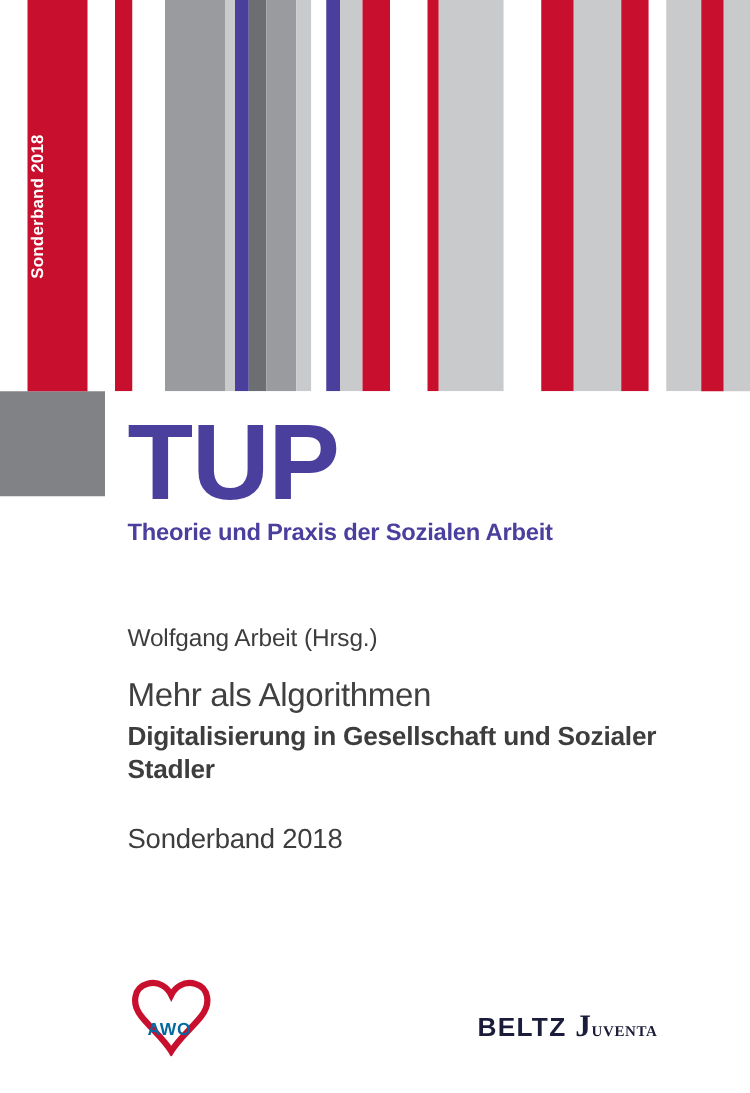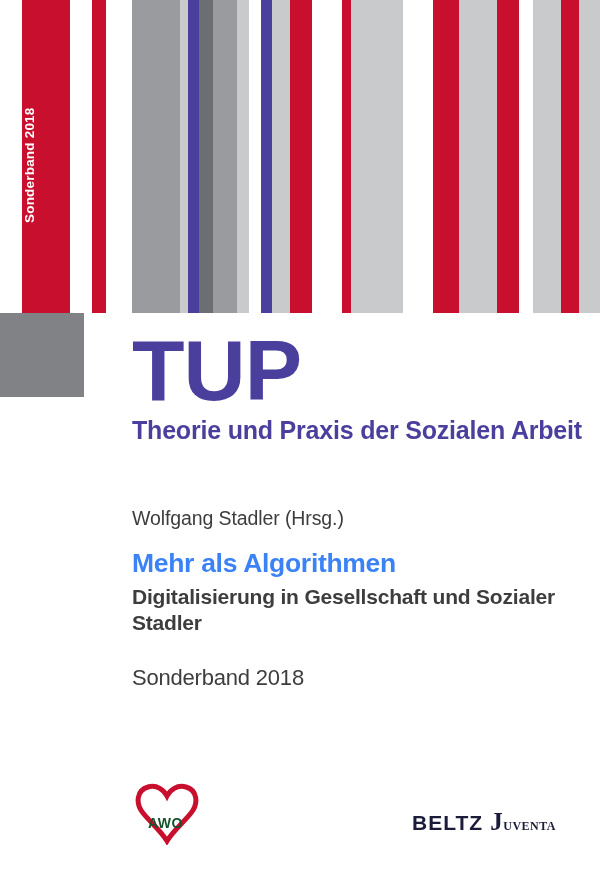--- a/index.html
+++ b/index.html
@@ -70,54 +70,53 @@
     z-index: 4;
   }
   
   .body-area {
     position: absolute;
     left: 0;
     top: 313px;
     width: 561px;
     height: 561px;
     background: #ffffff;
-    margin-left: 30px;
   }
   .content {
     position: absolute;
     left: 102px;
     top: 18px;
     width: 470px;
   }
   .tup {
     font-size: 86px;
     line-height: 0.92;
     font-weight: bold;
     color: #4b3f9e;
     letter-spacing: -1px;
     margin: 0 0 6px 0;
   }
   .tup-sub {
-    font-size: 25px;
+    font-size: 19px;
     font-weight: bold;
     color: #4b3f9e;
     margin: 0;
     letter-spacing: -0.2px;
   }
   .editor {
     margin-top: 62px;
     font-size: 19.5px;
     color: #3d3d3d;
     letter-spacing: -0.1px;
   }
   .title {
     margin-top: 18px;
     font-size: 26.5px;
-    font-weight: bold;
-    color: #3b82f6;
+    font-weight: normal;
+    color: #404040;
     letter-spacing: -0.3px;
   }
   .subtitle {
     margin-top: 5px;
     font-size: 21px;
     font-weight: bold;
     color: #3d3d3d;
     line-height: 1.22;
     letter-spacing: -0.2px;
   }
@@ -134,21 +133,21 @@
     top: 470px;
     width: 78px;
     height: 62px;
   }
   .awo-text {
     position: absolute;
     left: 118px;
     top: 502px;
     font-size: 14px;
     font-weight: bold;
-    color: #14532d;
+    color: #0369a1;
     letter-spacing: 0.5px;
   }
   .publisher {
     position: absolute;
     right: 35px;
     top: 495px;
     font-size: 24px;
     color: #1b1b3a;
     letter-spacing: 0.4px;
     white-space: nowrap;
@@ -204,21 +203,21 @@
   <div class="spine">
     <div class="spine-text">Sonderband 2018</div>
   </div>
 
   <div class="grey-block"></div>
 
   <div class="body-area">
     <div class="content">
       <div class="tup">TUP</div>
       <div class="tup-sub">Theorie und Praxis der Sozialen Arbeit</div>
-      <div class="editor">Wolfgang Stadler (Hrsg.)</div>
+      <div class="editor">Wolfgang Arbeit (Hrsg.)</div>
       <div class="title">Mehr als Algorithmen</div>
       <div class="subtitle">Digitalisierung in Gesellschaft und Sozialer Stadler</div>
       <div class="volume">Sonderband 2018</div>
     </div>
 
     <div class="awo-logo">
       <svg width="78" height="62" viewBox="0 0 78 62" xmlns="http://www.w3.org/2000/svg">
         <path d="M10 30 C2 20 4 7 15 4 C24 1.5 31 7 34 13 C37 7 44 1.5 53 4 C64 7 66 20 58 30 C50 40 40 48 34 58 C28 48 18 40 10 30 Z" fill="none" stroke="#c8102e" stroke-width="5"></path>
       </svg>
     </div>

